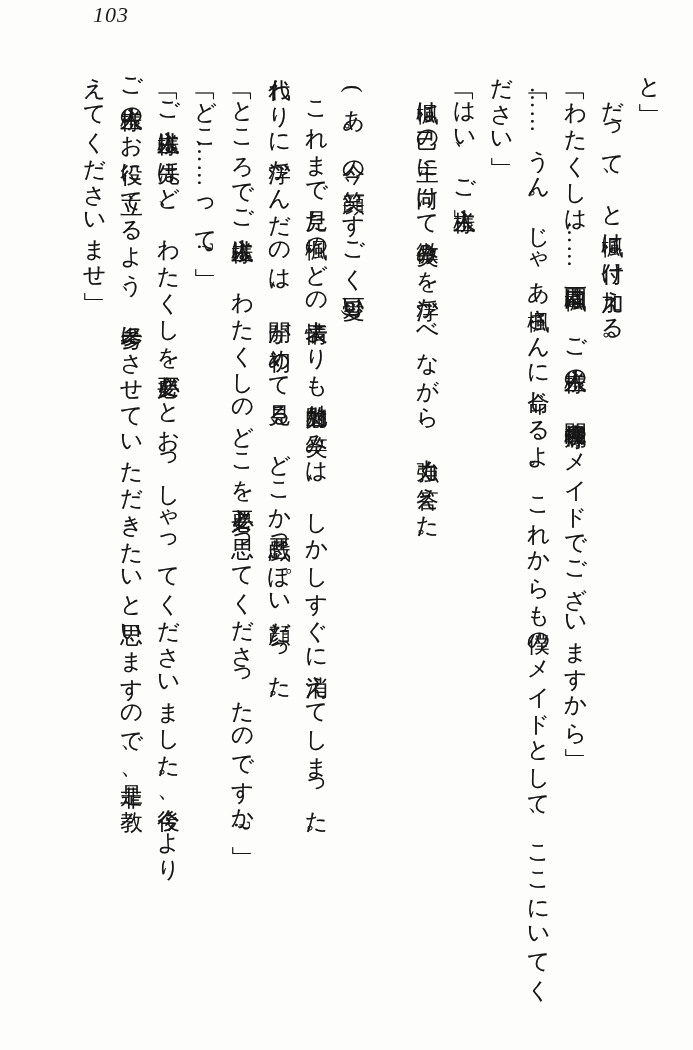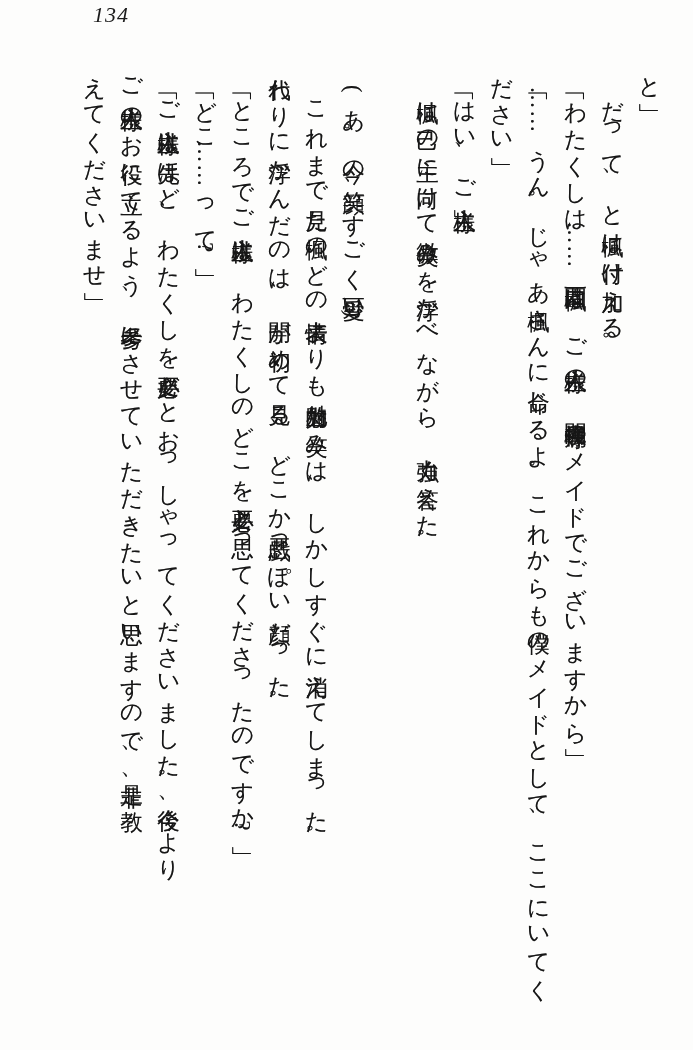--- a/index.html
+++ b/index.html
@@ -45,21 +45,21 @@
     padding: 0;
   }
   .line.indent {
     text-indent: 1.02em;
   }
 </style>
 </head>
 <body>
 
 <div class="page">
-  <div class="page-number">134</div>
+  <div class="page-number">103</div>
   <div class="text-block" id="text-block">
       <div class="line">と」</div>
       <div class="line indent">だって、と楓は付け加える。</div>
       <div class="line indent">「わたくしは……西園楓は、ご主人様の、開様専属のメイドでございますから」</div>
       <div class="line indent">「……うん。じゃあ楓さんに命じるよ。これからも僕のメイドとして、ここにいてく</div>
       <div class="line">ださい」</div>
       <div class="line indent">「はい、ご主人様」</div>
       <div class="line indent">楓は己の主に向けて微笑みを浮かべながら、力強く答えた。</div>
       <div class="line">　</div>
       <div class="line indent">(あ。今の笑顔、すごく可愛い)</div>

